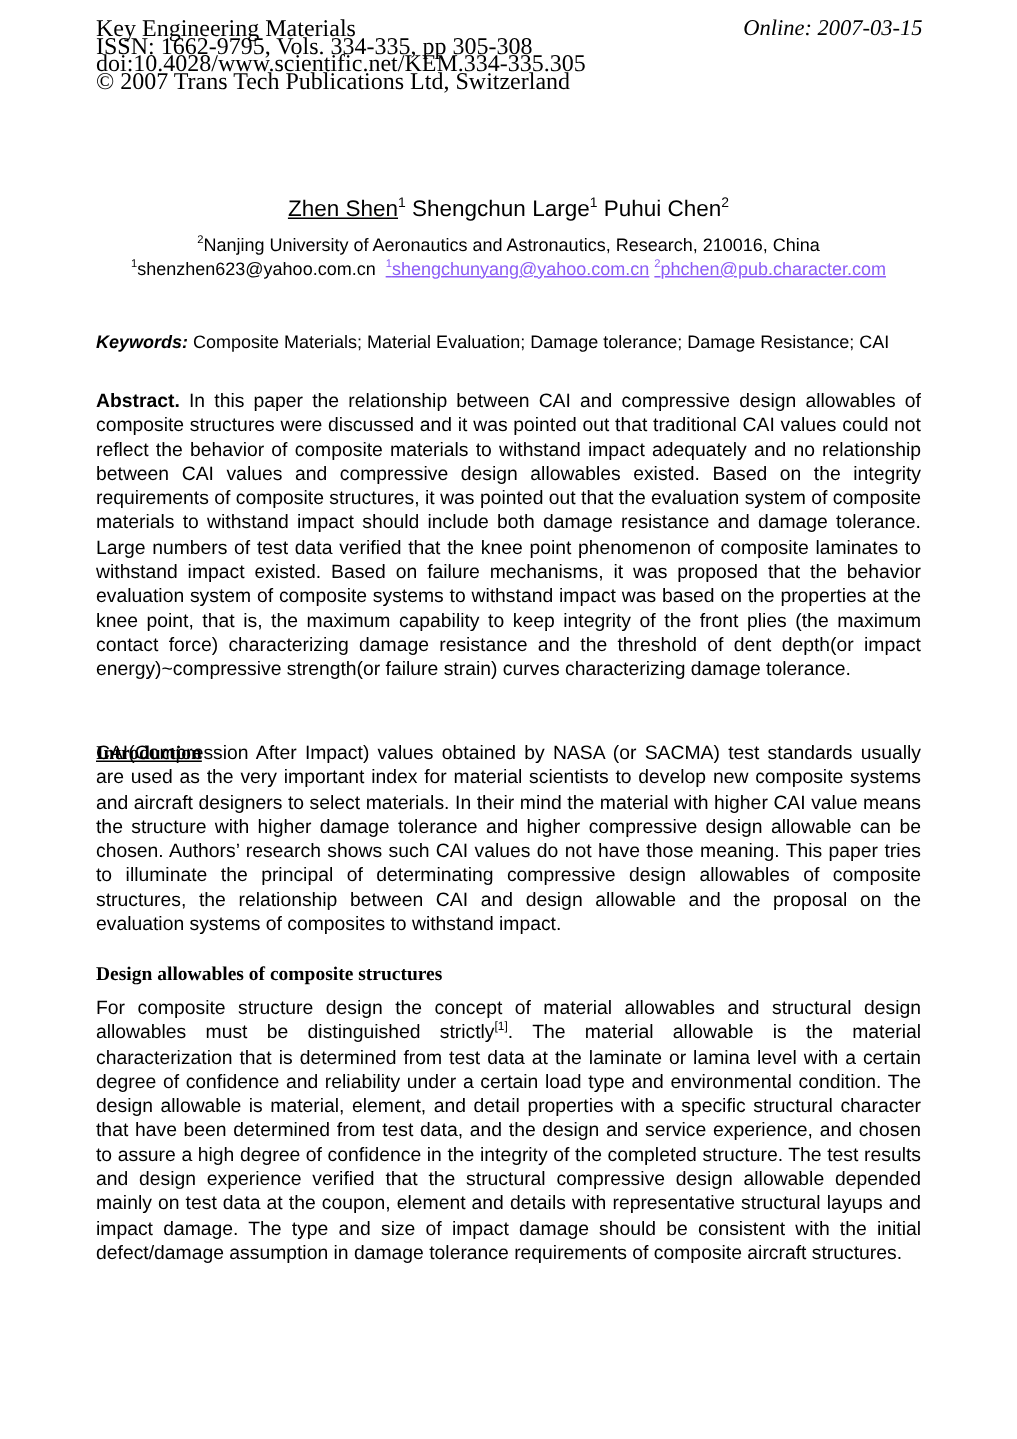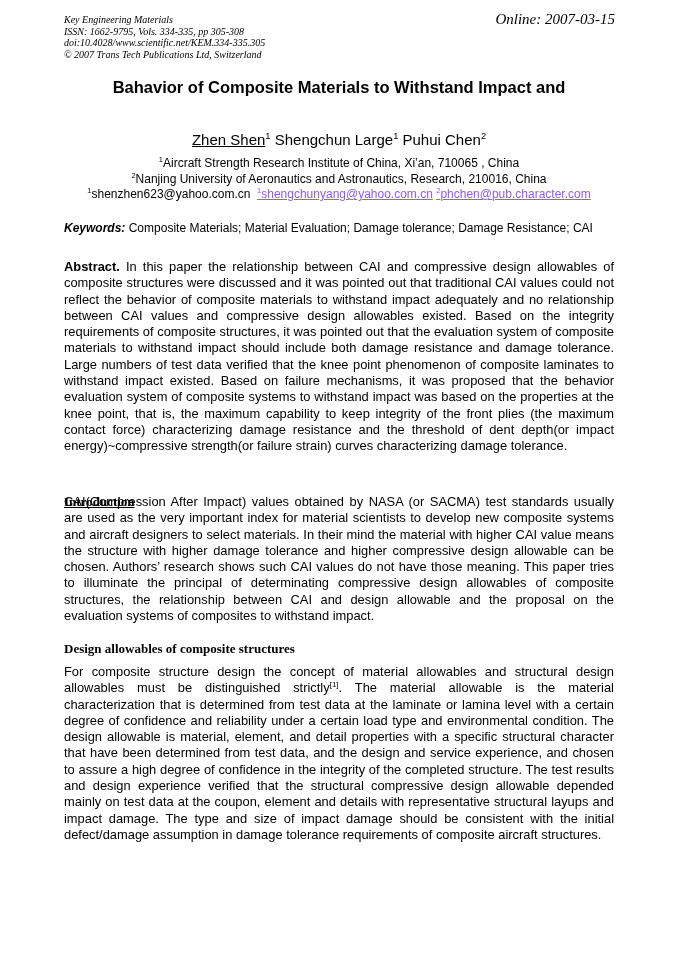--- a/index.html
+++ b/index.html
@@ -1,17 +1,17 @@
 <!DOCTYPE html>
 <html><head>
   <meta charset="utf-8">
   <style>
     html, body { margin:0; padding:0; background:#ffffff; }
     body { width:678px; height:959px; position:relative; overflow:hidden; color:#000; }
-    .hdr { position:absolute; left:64px; top:14px; font-family:"Liberation Serif", serif; font-style:italic; font-size:10px; line-height:11.5px; }
+    .hdr { position:absolute; left:64px; top:14px; font-family:"Liberation Serif", serif; font-size:16px; line-height:11.5px; }
     .online { position:absolute; right:63px; top:14px; font-family:"Liberation Serif", serif; font-style:italic; font-size:15px; line-height:11.5px; }
     .title { position:absolute; left:64px; width:550px; top:74px; text-align:center; font-family:"Liberation Sans", sans-serif; font-weight:bold; font-size:16.5px; line-height:26px; }
     .authors { position:absolute; left:64px; width:550px; top:130px; text-align:center; font-family:"Liberation Sans", sans-serif; font-size:15px; line-height:20px; }
     .authors u { text-decoration:underline; }
     .aff { position:absolute; left:64px; width:550px; top:156px; text-align:center; font-family:"Liberation Sans", sans-serif; font-size:12px; line-height:15.5px; }
     sup { font-size:0.62em; vertical-align:super; line-height:0; }
     a.mail { color:#8b5cf6; text-decoration:underline; }
     .kw { position:absolute; left:64px; width:560px; top:221px; font-family:"Liberation Sans", sans-serif; font-size:12px; line-height:15px; }
     .kw b { font-weight:bold;font-style:italic; }
     .body { position:absolute; left:64px; width:550px; font-family:Liberation Sans, sans-serif; font-size:12.9px; line-height:16.3px; text-align:justify; }
@@ -22,31 +22,29 @@
 
 <div class="hdr">
   <div>Key Engineering Materials</div>
   <div>ISSN: 1662-9795, Vols. 334-335, pp 305-308</div>
   <div>doi:10.4028/www.scientific.net/KEM.334-335.305</div>
   <div>© 2007 Trans Tech Publications Ltd, Switzerland</div>
 </div>
 <div class="online">Online: 2007-03-15</div>
 
 <div class="title">
-  <div>Bahavior of Composite Materials to Withstand Impact and</div>
 </div>
 
 <div class="authors">
   <u>Zhen Shen</u><sup>1</sup>
   <span>Shengchun Large</span><sup>1</sup>
   <span>Puhui Chen</span><sup>2</sup>
 </div>
 
 <div class="aff">
-  <div><sup>1</sup><span>Aircraft Strength Research Institute of China, Xi’an, 710065 , China</span></div>
   <div><sup>2</sup><span>Nanjing University of Aeronautics and Astronautics, Research, 210016, China</span></div>
   <div>
     <sup>1</sup><span>shenzhen623@yahoo.com.cn</span>&nbsp;
     <a class="mail"><sup>1</sup><span>shengchunyang@yahoo.com.cn</span></a>
     <a class="mail"><sup>2</sup><span>phchen@pub.character.com</span></a>
   </div>
 </div>
 
 <div class="kw"><b>Keywords:</b><span> Composite Materials; Material Evaluation; Damage tolerance; Damage Resistance; CAI</span></div>
 

